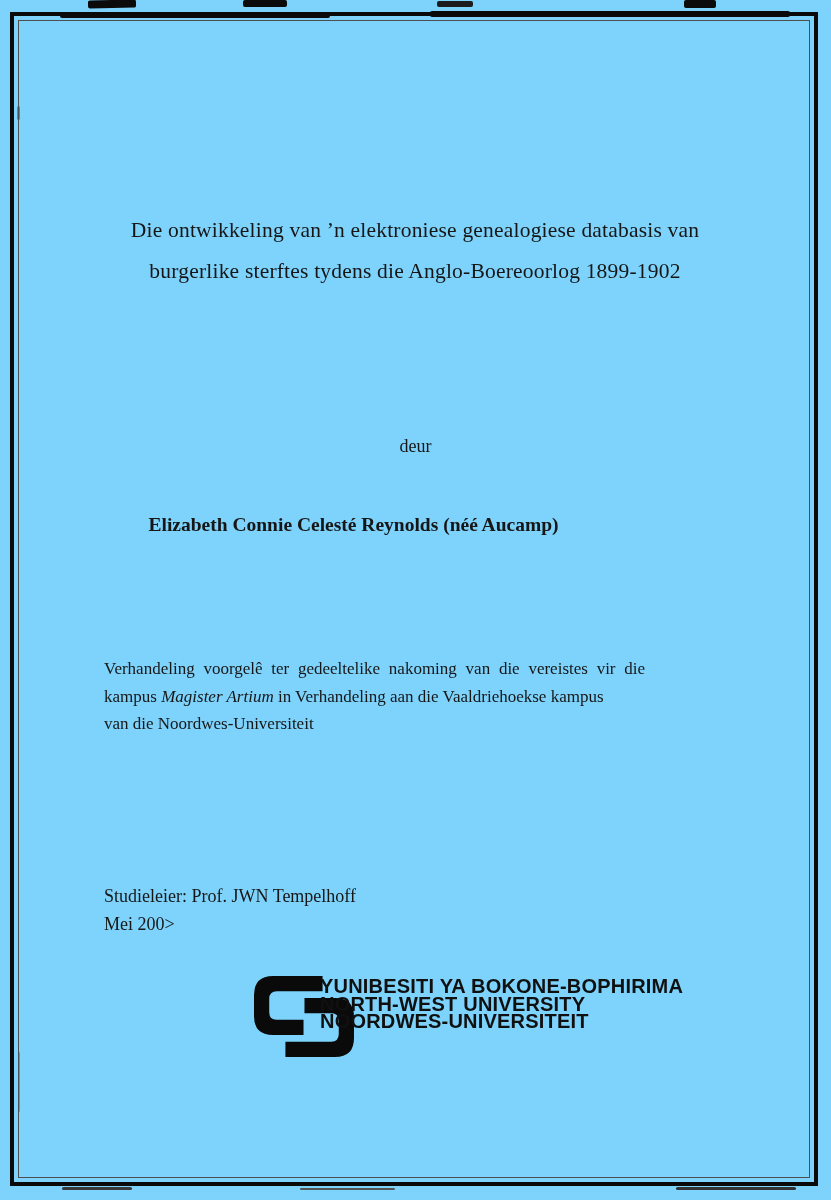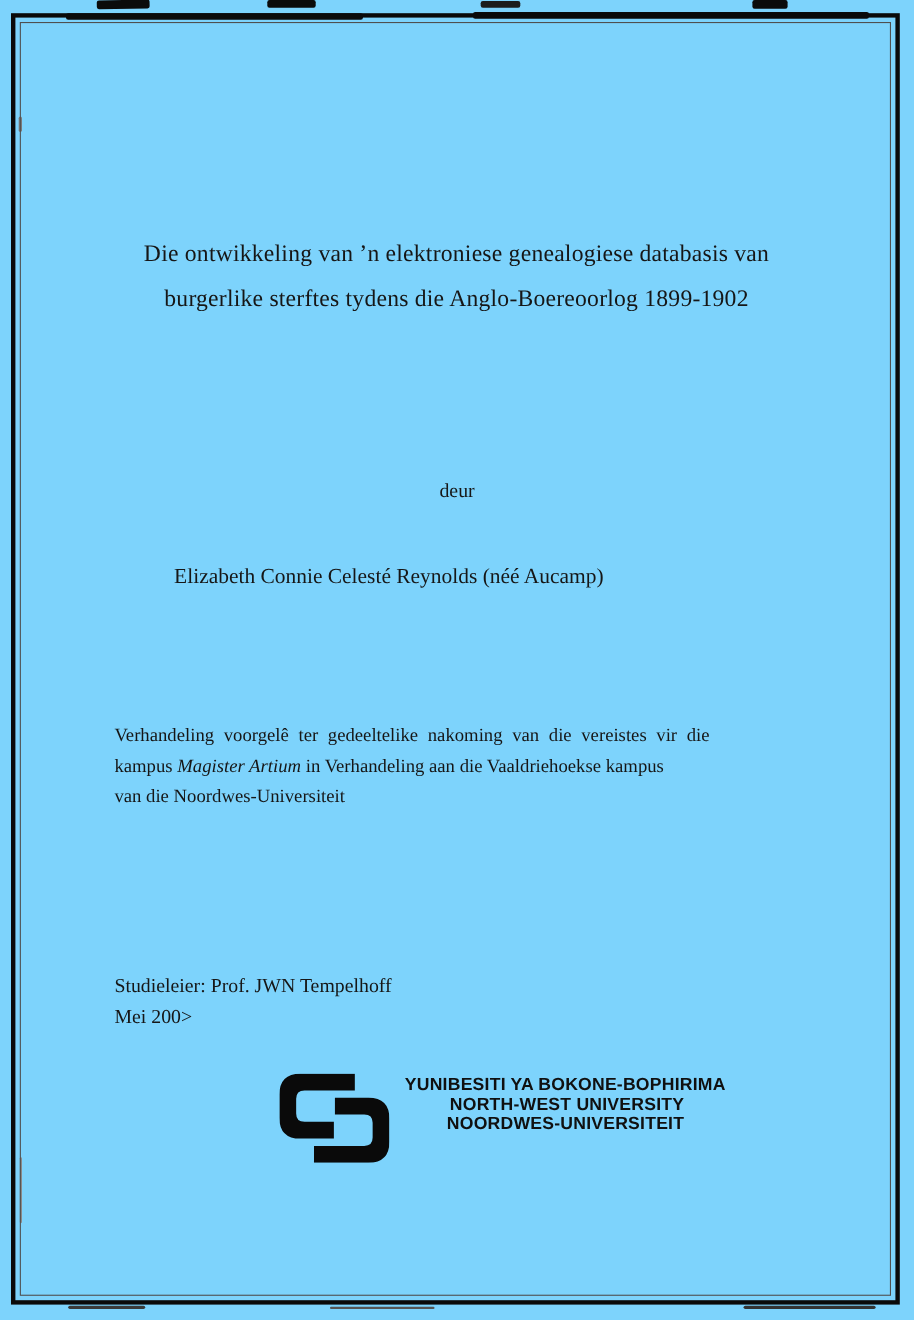--- a/index.html
+++ b/index.html
@@ -52,20 +52,21 @@
     position: absolute;
     left: 0; top: 436px; width: 831px;
     text-align: center;
     font-size: 18px;
   }
   .author {
     position: absolute;
     left: 0; top: 514px; width: 707px;
     text-align: center;
     font-size: 19.5px;
+    font-weight: bold;
   }
   .submission {
     position: absolute;
     left: 104px; top: 655px; width: 632px;
     font-size: 17px;
     line-height: 27.5px;
   }
   .submission .stretched { word-spacing: 4.5px; }
   .submission em { }
   .supervisor-block {
@@ -79,27 +80,26 @@
     left: 254px; top: 976px;
     display: block;
   }
   .logo-mark { position: absolute; left: 0; top: 0; }
   .logo-text {
     position: absolute;
     left: 66px; top: 2px;
     width: 254px;
     text-align: right;
     font-family: "Liberation Sans", "DejaVu Sans", sans-serif;
-    font-size: 16px;
+    font-size: 20px;
     font-weight: 700;
     line-height: 17.5px;
     letter-spacing: 0.2px;
     color: #101010;
     white-space: nowrap;
-    margin-left: 48px;
   }
 </style>
 </head>
 <body>
 
 <div class="page">
 
   <div class="smudge s1"></div>
   <div class="smudge s2"></div>
   <div class="smudge s3"></div>

